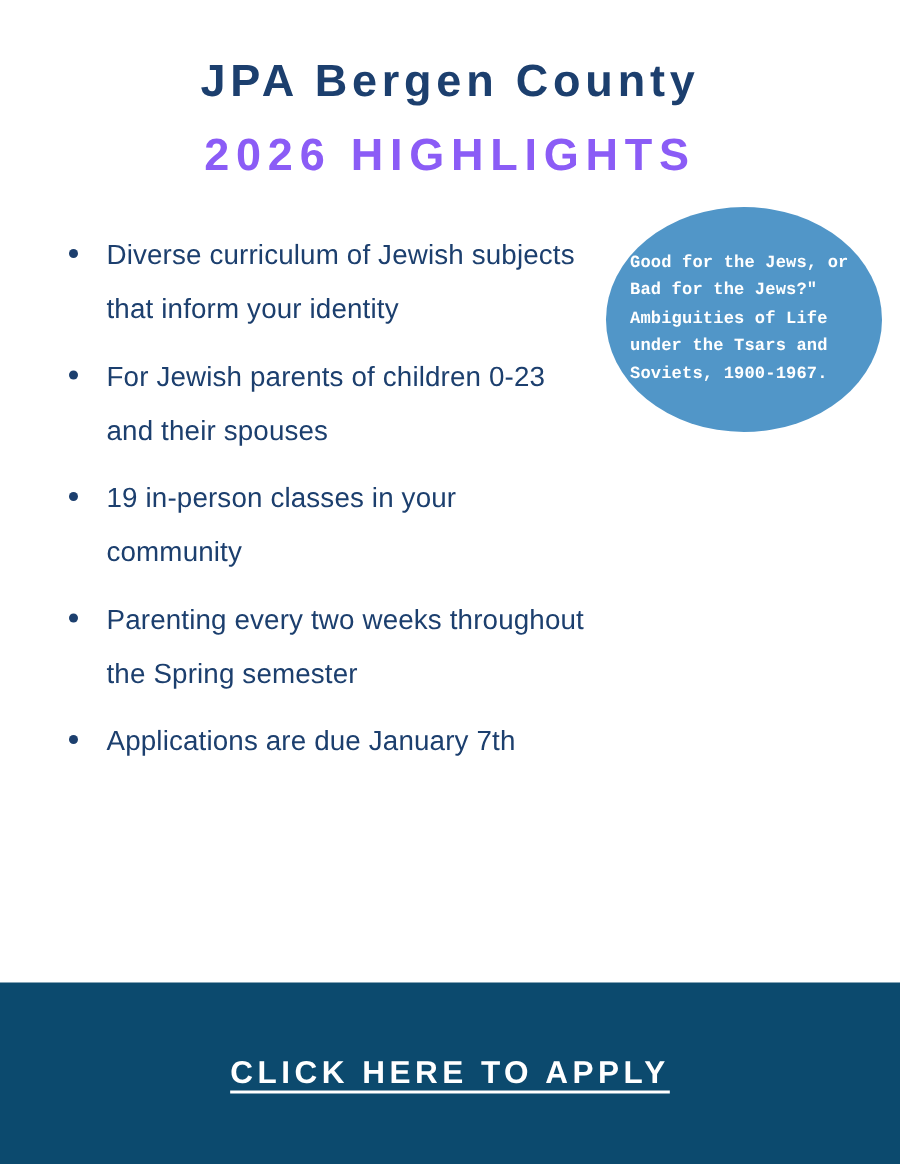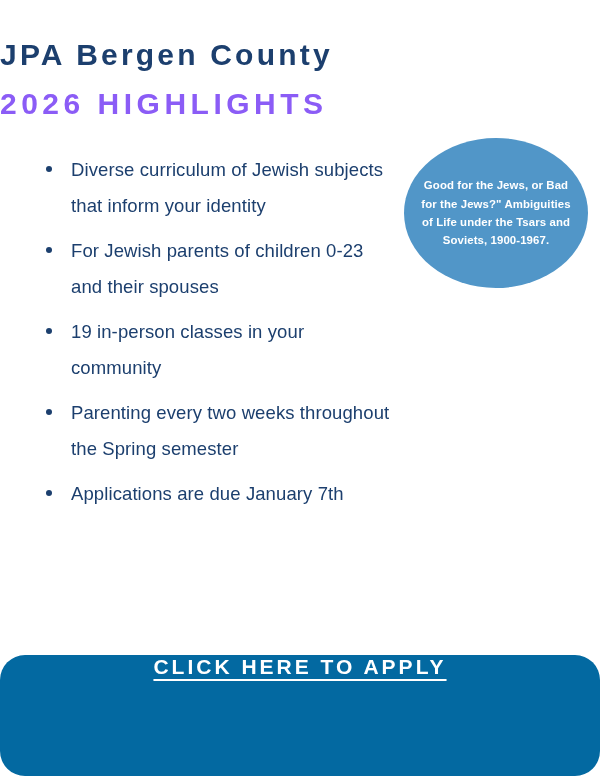--- a/index.html
+++ b/index.html
@@ -22,21 +22,21 @@
     background: #ffffff;
     overflow: hidden;
   }
 
   
   .header {
     position: absolute;
     top: 0;
     left: 0;
     width: 600px;
-    text-align: left;
+    text-align: center;
   }
   .title {
     margin: 0;
     padding-top: 38px;
     font-family: "Liberation Sans", sans-serif;
     font-weight: bold;
     font-size: 30px;
     letter-spacing: 3.2px;
     color: #1c3f6e;
     line-height: 1.15;
@@ -104,40 +104,39 @@
     align-items: center;
     justify-content: center;
     box-sizing: border-box;
     padding: 0 16px;
   }
   .circle-1 { top: 0px; }
   .circle-2 { top: 180px; }
   .circle-3 { top: 342px; height: 160px; }
 
   .circle-text {
-    font-family: Liberation Sans, sans-serif;
+    font-family: Liberation Mono, monospace;
     font-weight: bold;
     font-size: 11.4px;
     line-height: 1.62;
     color: #ffffff;
-    text-align: center;
     letter-spacing: 0.1px;
   }
 
   
   .cta-banner {
     position: absolute;
     left: 0;
     bottom: 0;
     width: 600px;
     height: 121px;
-    background: #0369a1;
+    background: #0c4a6e;
     display: flex;
+    align-items: center;
     justify-content: center;
-    border-radius: 25px;
   }
   .cta-link {
     font-family: "Liberation Sans", sans-serif;
     font-weight: bold;
     font-size: 21px;
     letter-spacing: 3px;
     color: #ffffff;
     text-decoration: underline;
     text-underline-offset: 5px;
     text-decoration-thickness: 2px;

